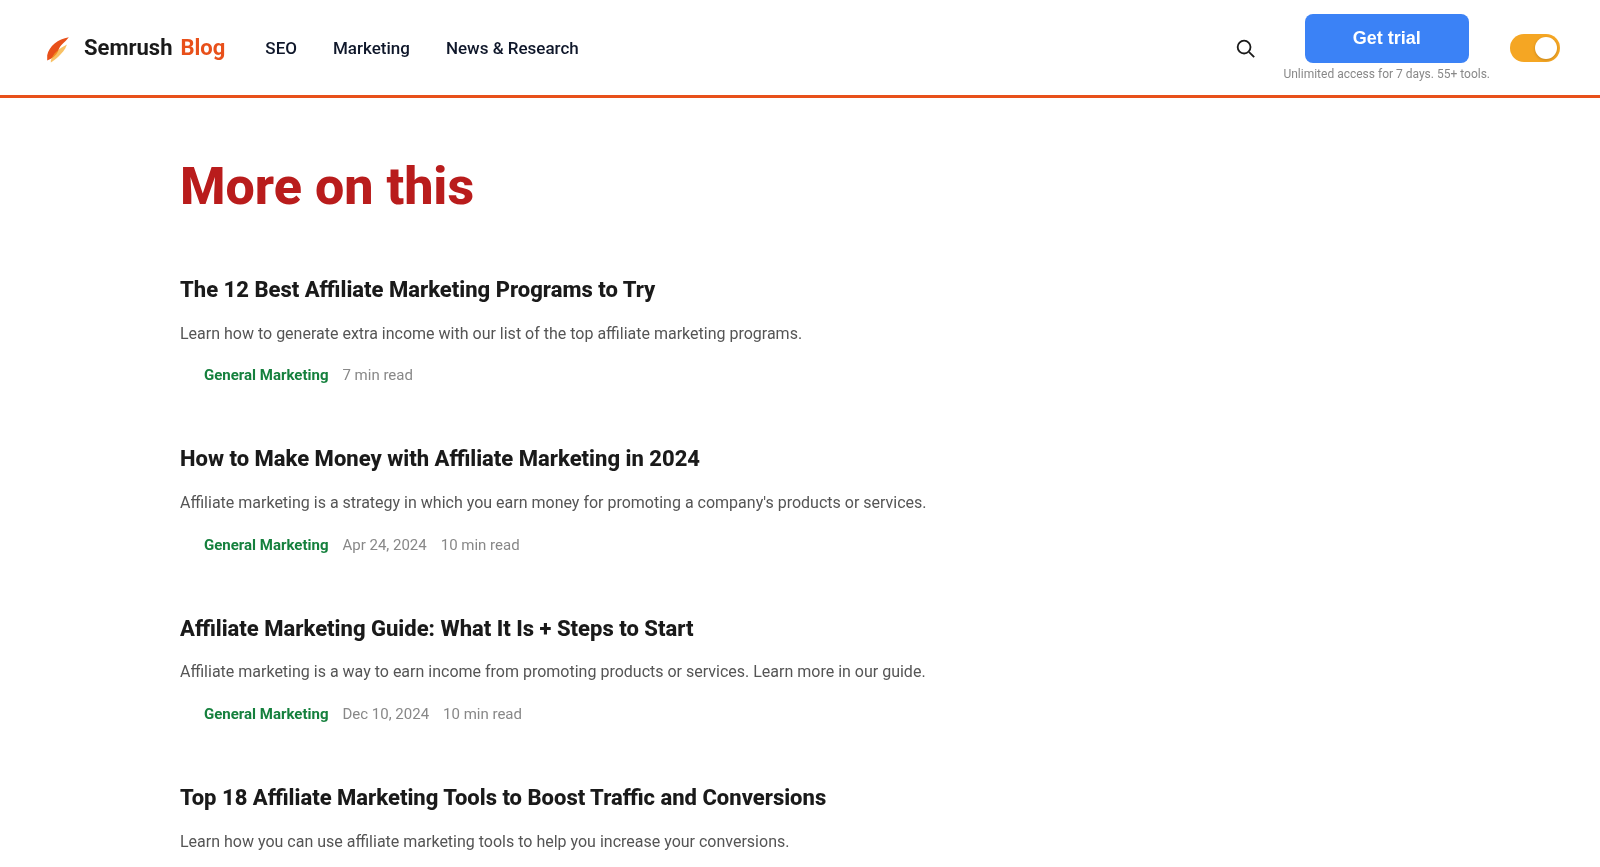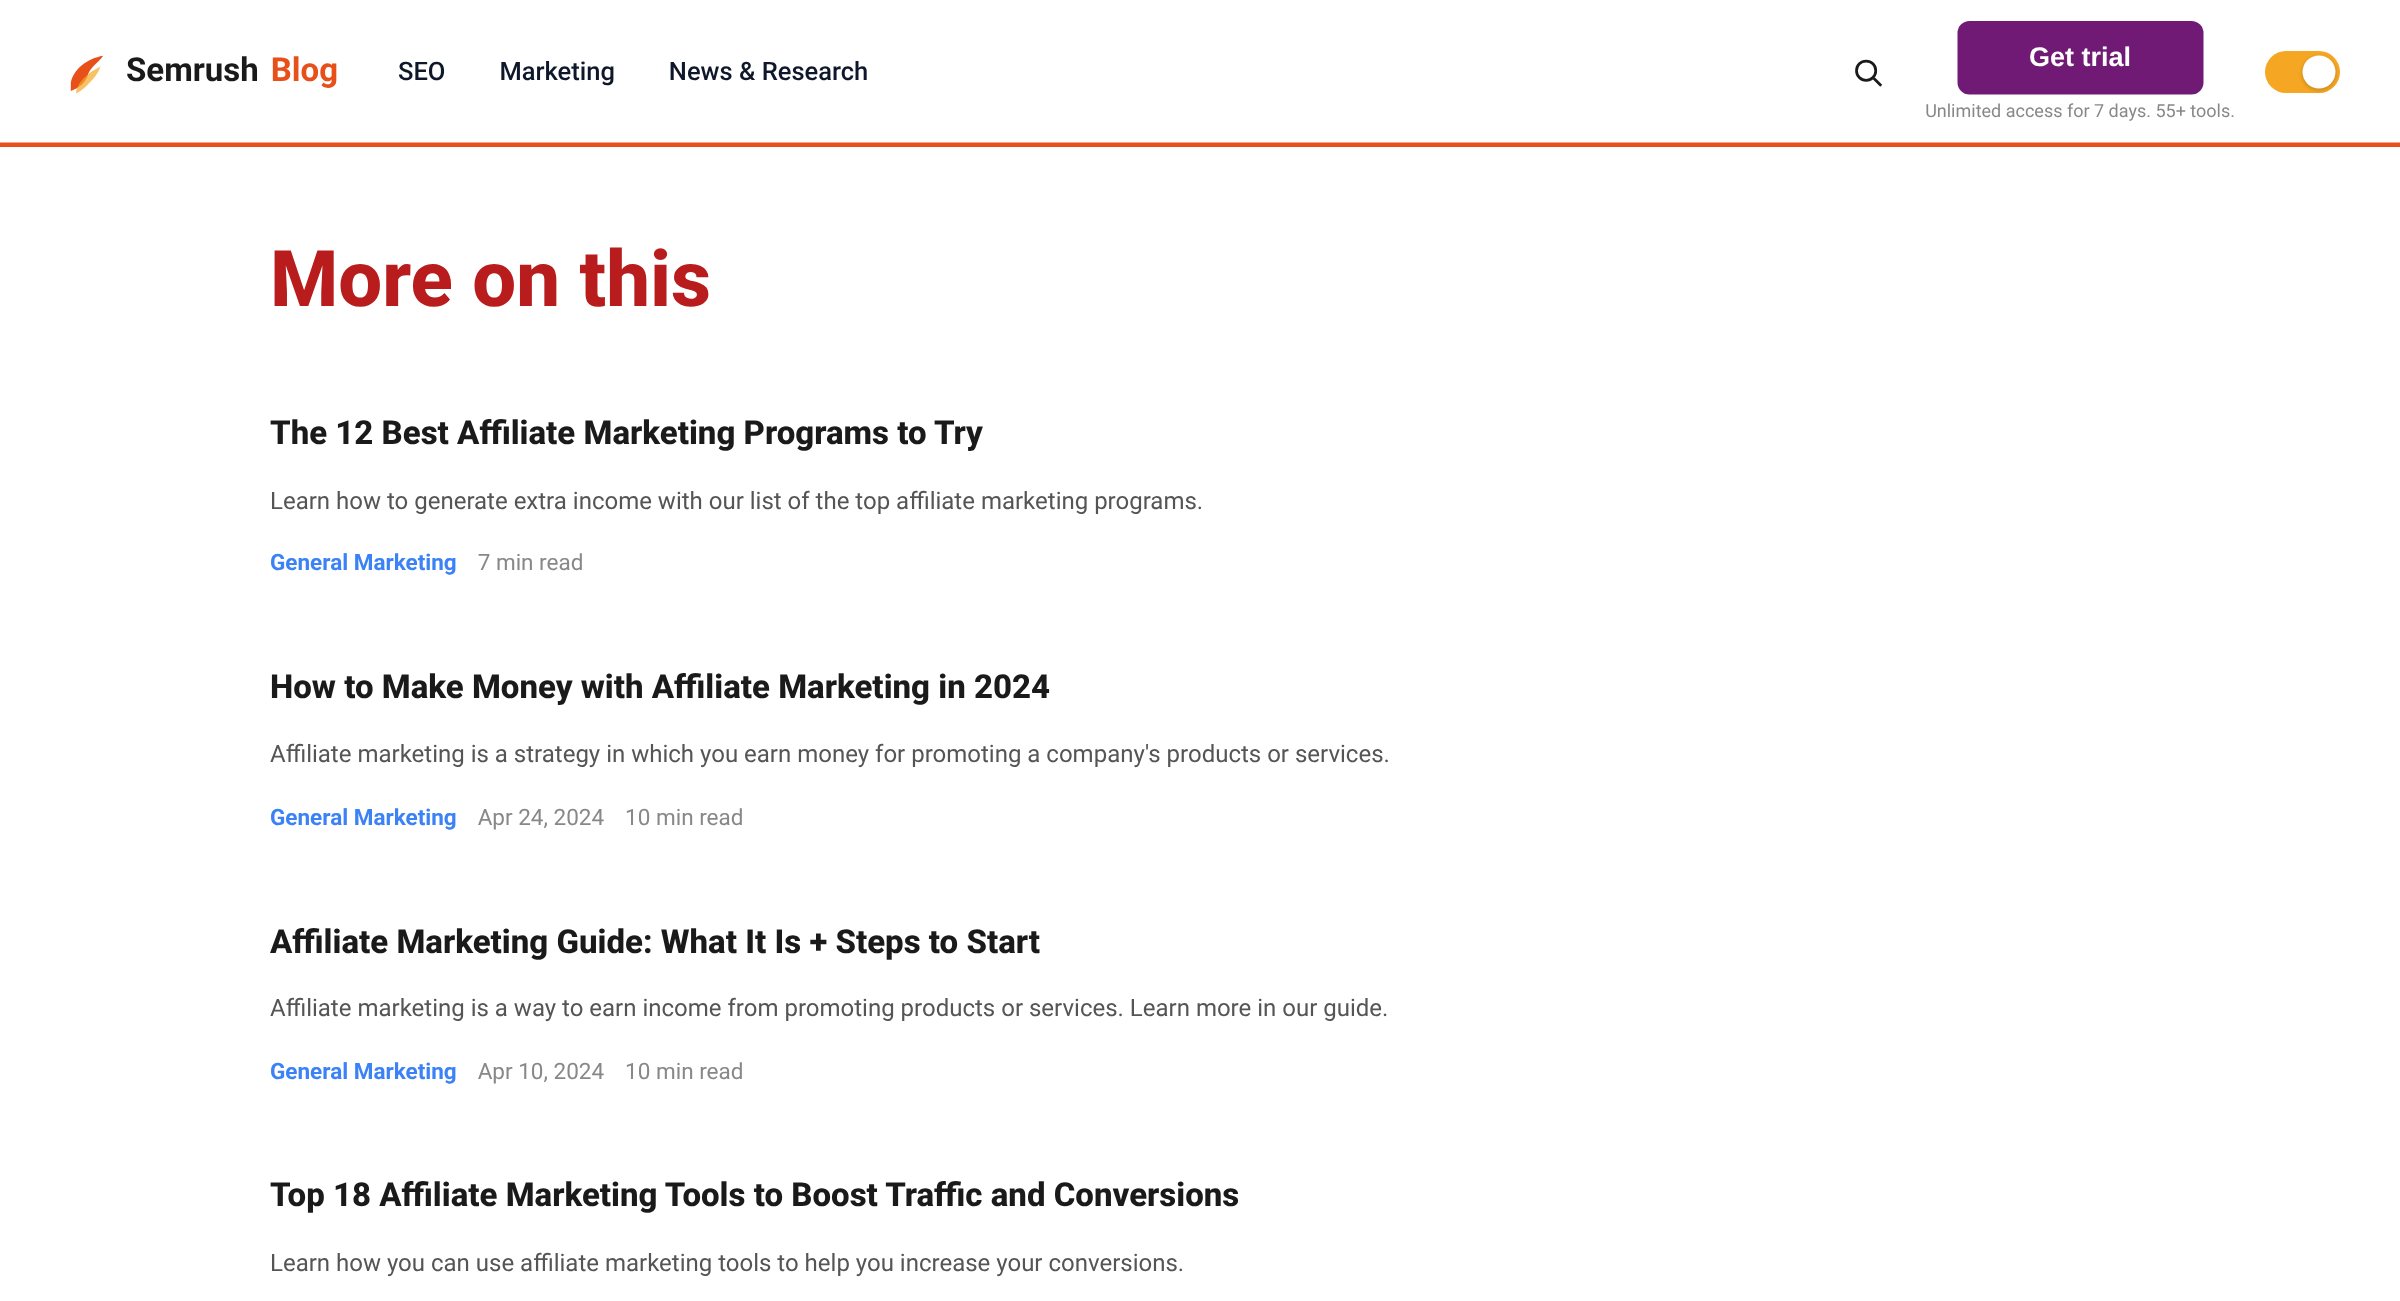--- a/index.html
+++ b/index.html
@@ -72,21 +72,21 @@
       stroke: #1a1a1a;
       fill: none;
       stroke-width: 2;
     }
     .get-trial-wrap {
       display: flex;
       flex-direction: column;
       align-items: center;
     }
     .get-trial-btn {
-      background: #701a75;
+      background: #3b82f6;
       color: #fff;
       border: none;
       border-radius: 8px;
       padding: 14px 48px;
       font-size: 18px;
       font-weight: 600;
       cursor: pointer;
       white-space: nowrap;
     }
     .get-trial-sub {
@@ -153,21 +153,22 @@
       margin-bottom: 20px;
     }
     .article-meta {
       display: flex;
       align-items: center;
       gap: 14px;
       font-size: 15px;
     }
     .article-category {
       font-weight: 700;
-      color: #3b82f6;
+      color: #15803d;
+      margin-left: 24px;
     }
     .article-date {
       color: #888;
     }
     .article-read-time {
       color: #888;
     }
   </style>
 </head>
 <body>
@@ -229,21 +230,21 @@
         <span class="article-date">Apr 24, 2024</span>
         <span class="article-read-time">10 min read</span>
       </div>
     </div>
 
     <div class="article-card">
       <h2 class="article-title">Affiliate Marketing Guide: What It Is + Steps to Start</h2>
       <p class="article-excerpt">Affiliate marketing is a way to earn income from promoting products or services. Learn more in our guide.</p>
       <div class="article-meta">
         <span class="article-category">General Marketing</span>
-        <span class="article-date">Apr 10, 2024</span>
+        <span class="article-date">Dec 10, 2024</span>
         <span class="article-read-time">10 min read</span>
       </div>
     </div>
 
     <div class="article-card">
       <h2 class="article-title">Top 18 Affiliate Marketing Tools to Boost Traffic and Conversions</h2>
       <p class="article-excerpt">Learn how you can use affiliate marketing tools to help you increase your conversions.</p>
       <div class="article-meta">
         <span class="article-category">General Marketing</span>
         <span class="article-read-time">14 min read</span>

